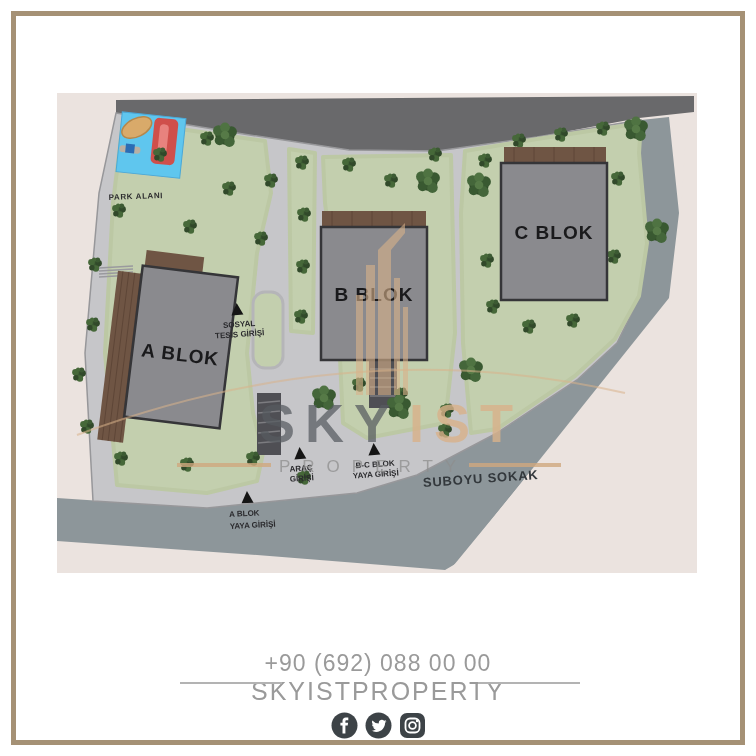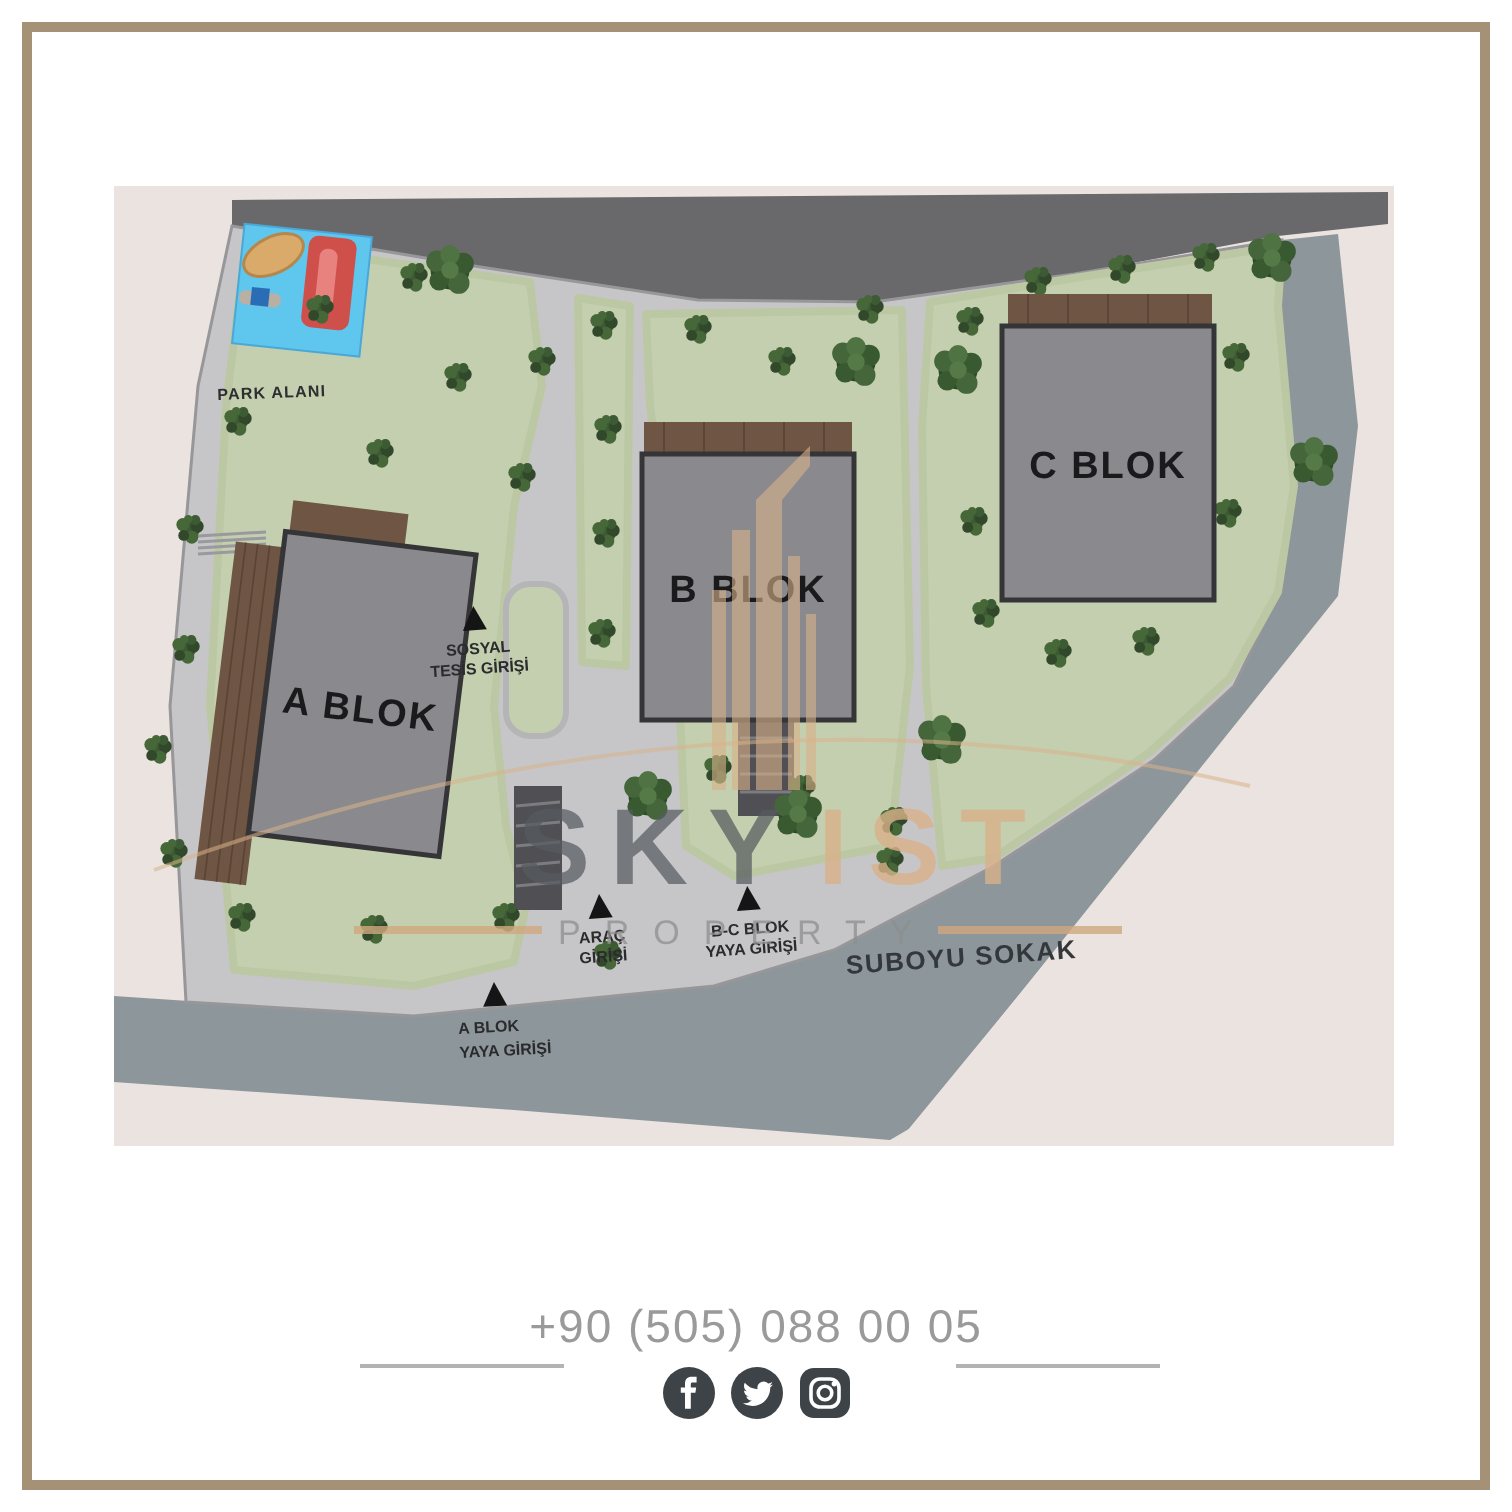--- a/index.html
+++ b/index.html
@@ -237,21 +237,22 @@
         <text class="wm-prop" x="222" y="379">PROPERTY</text>
         <rect x="120" y="370" width="94" height="4" fill="#cfa87e" opacity="0.8"></rect>
         <rect x="412" y="370" width="92" height="4" fill="#cfa87e" opacity="0.8"></rect>
       </g>
     </svg>
   </div>
 
   <div class="footer">
     <div class="line left"></div>
     <div class="line right"></div>
-    <p class="phone">+90 (505) 088 00 05</p>
+    <p class="phone">+90 (692) 088 00 00</p>
+    <p class="brand">SKYISTPROPERTY</p>
     <div class="social">
       <span class="icon">
         <svg width="27" height="27" viewBox="0 0 27 27">
           <circle cx="13.5" cy="13.5" r="13" fill="#3d4347"></circle>
           <path d="M15.2 8.2h2.1V5.4h-2.5c-2 0-3.3 1.3-3.3 3.4v1.9H9.4v2.7h2.1v8h2.9v-8h2.3l.4-2.7h-2.7V9.1c0-.6.3-.9.8-.9z" fill="#ffffff"></path>
         </svg>
       </span>
       <span class="icon">
         <svg width="27" height="27" viewBox="0 0 27 27">
           <circle cx="13.5" cy="13.5" r="13" fill="#3d4347"></circle>

